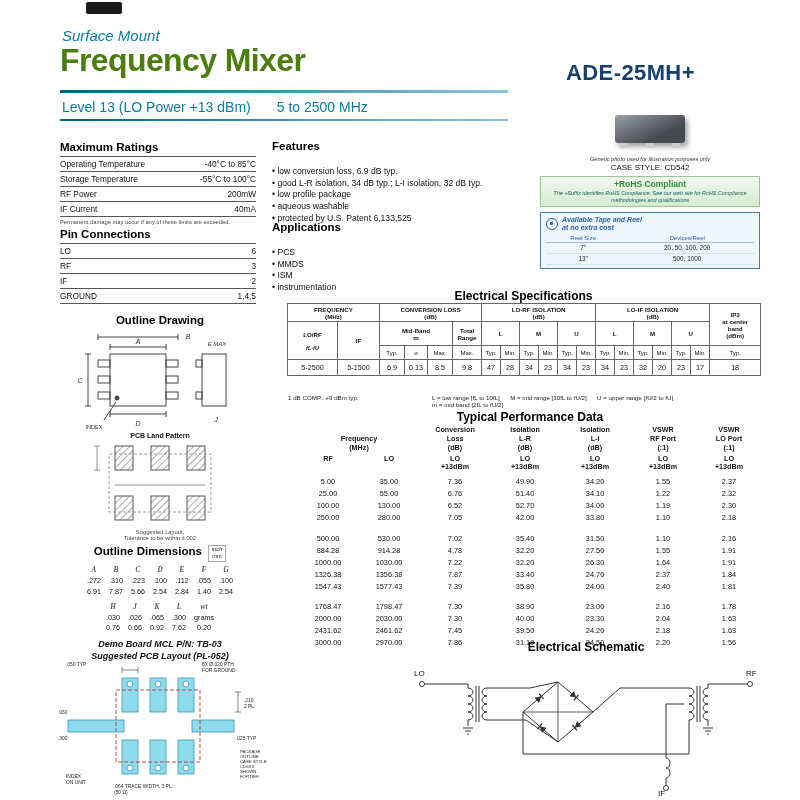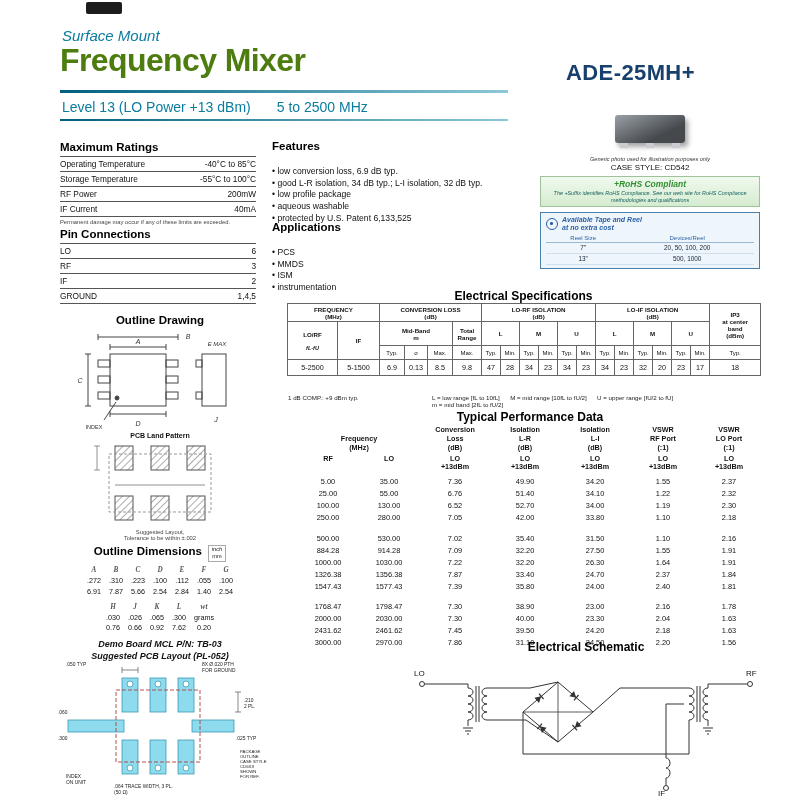--- a/index.html
+++ b/index.html
@@ -18,21 +18,21 @@
 .kv{width:100%;font-size:8.3px;border-top:1px solid #555;margin-top:3px}
 .kv td{border-bottom:1px solid #555;padding:2.2px 0 1.8px}
 .kv td:last-child{text-align:right}
 .tiny{font-size:5.8px;color:#444}
 .blist{list-style:none;font-size:8.6px;margin-top:14px}
 .blist li{margin:1.7px 0}
 .blist li::before{content:"• "}
 .caption-i{font-size:5.6px;font-style:italic;color:#333;text-align:center}
 .case-style{font-size:8px;text-align:center}
 .rohs{background:linear-gradient(#f0f9ee,#d5ecd0);border:1px solid #9ec39a;text-align:center;padding:2px 6px}
-.rohs-title{color:#2f8f2f;font-weight:bold;font-style:italic;font-size:8.5px}
+.rohs-title{color:#2f8f2f;font-weight:bold;font-size:8.5px}
 .rohs-text{font-size:5.4px;font-style:italic;color:#145f5f;line-height:1.3;margin-top:1px}
 .treel{border:1px solid #4a7fa8;background:#eef6fc;padding:3px 5px}
 .treel-banner{display:flex;align-items:center;gap:4px;color:#2a5fa5;font-style:italic;font-weight:bold;font-size:7px;line-height:1.15;white-space:pre-line}
 .reel-icon{width:12px;height:12px;border:1.5px solid #2a5fa5;border-radius:50%;position:relative;flex:0 0 12px}
 .reel-icon::after{content:"";position:absolute;left:3.2px;top:3.2px;width:2.6px;height:2.6px;background:#2a5fa5;border-radius:50%}
 .treel-table{width:100%;font-size:6.4px;text-align:center;margin-top:2px;color:#123}
 .treel-table th{color:#2a5fa5;font-weight:normal;font-size:6px;border-bottom:1px solid #9bb8d4;padding:1px 0}
 .treel-table td{border-bottom:1px solid #cfe0ee;padding:1.4px 0}
 .especs{width:473px;font-size:6.2px;text-align:center;table-layout:fixed}
 .especs th,.especs td{border:1px solid #666;padding:1.5px 1px;white-space:pre-line;vertical-align:middle;font-weight:normal;overflow:hidden}
@@ -546,21 +546,21 @@
           <td>530.00</td>
           <td>7.02</td>
           <td>35.40</td>
           <td>31.50</td>
           <td>1.10</td>
           <td>2.16</td>
         </tr>
         <tr>
           <td>884.28</td>
           <td>914.28</td>
-          <td>7.09</td>
+          <td>4.78</td>
           <td>32.20</td>
           <td>27.50</td>
           <td>1.55</td>
           <td>1.91</td>
         </tr>
         <tr>
           <td>1000.00</td>
           <td>1030.00</td>
           <td>7.22</td>
           <td>32.20</td>

